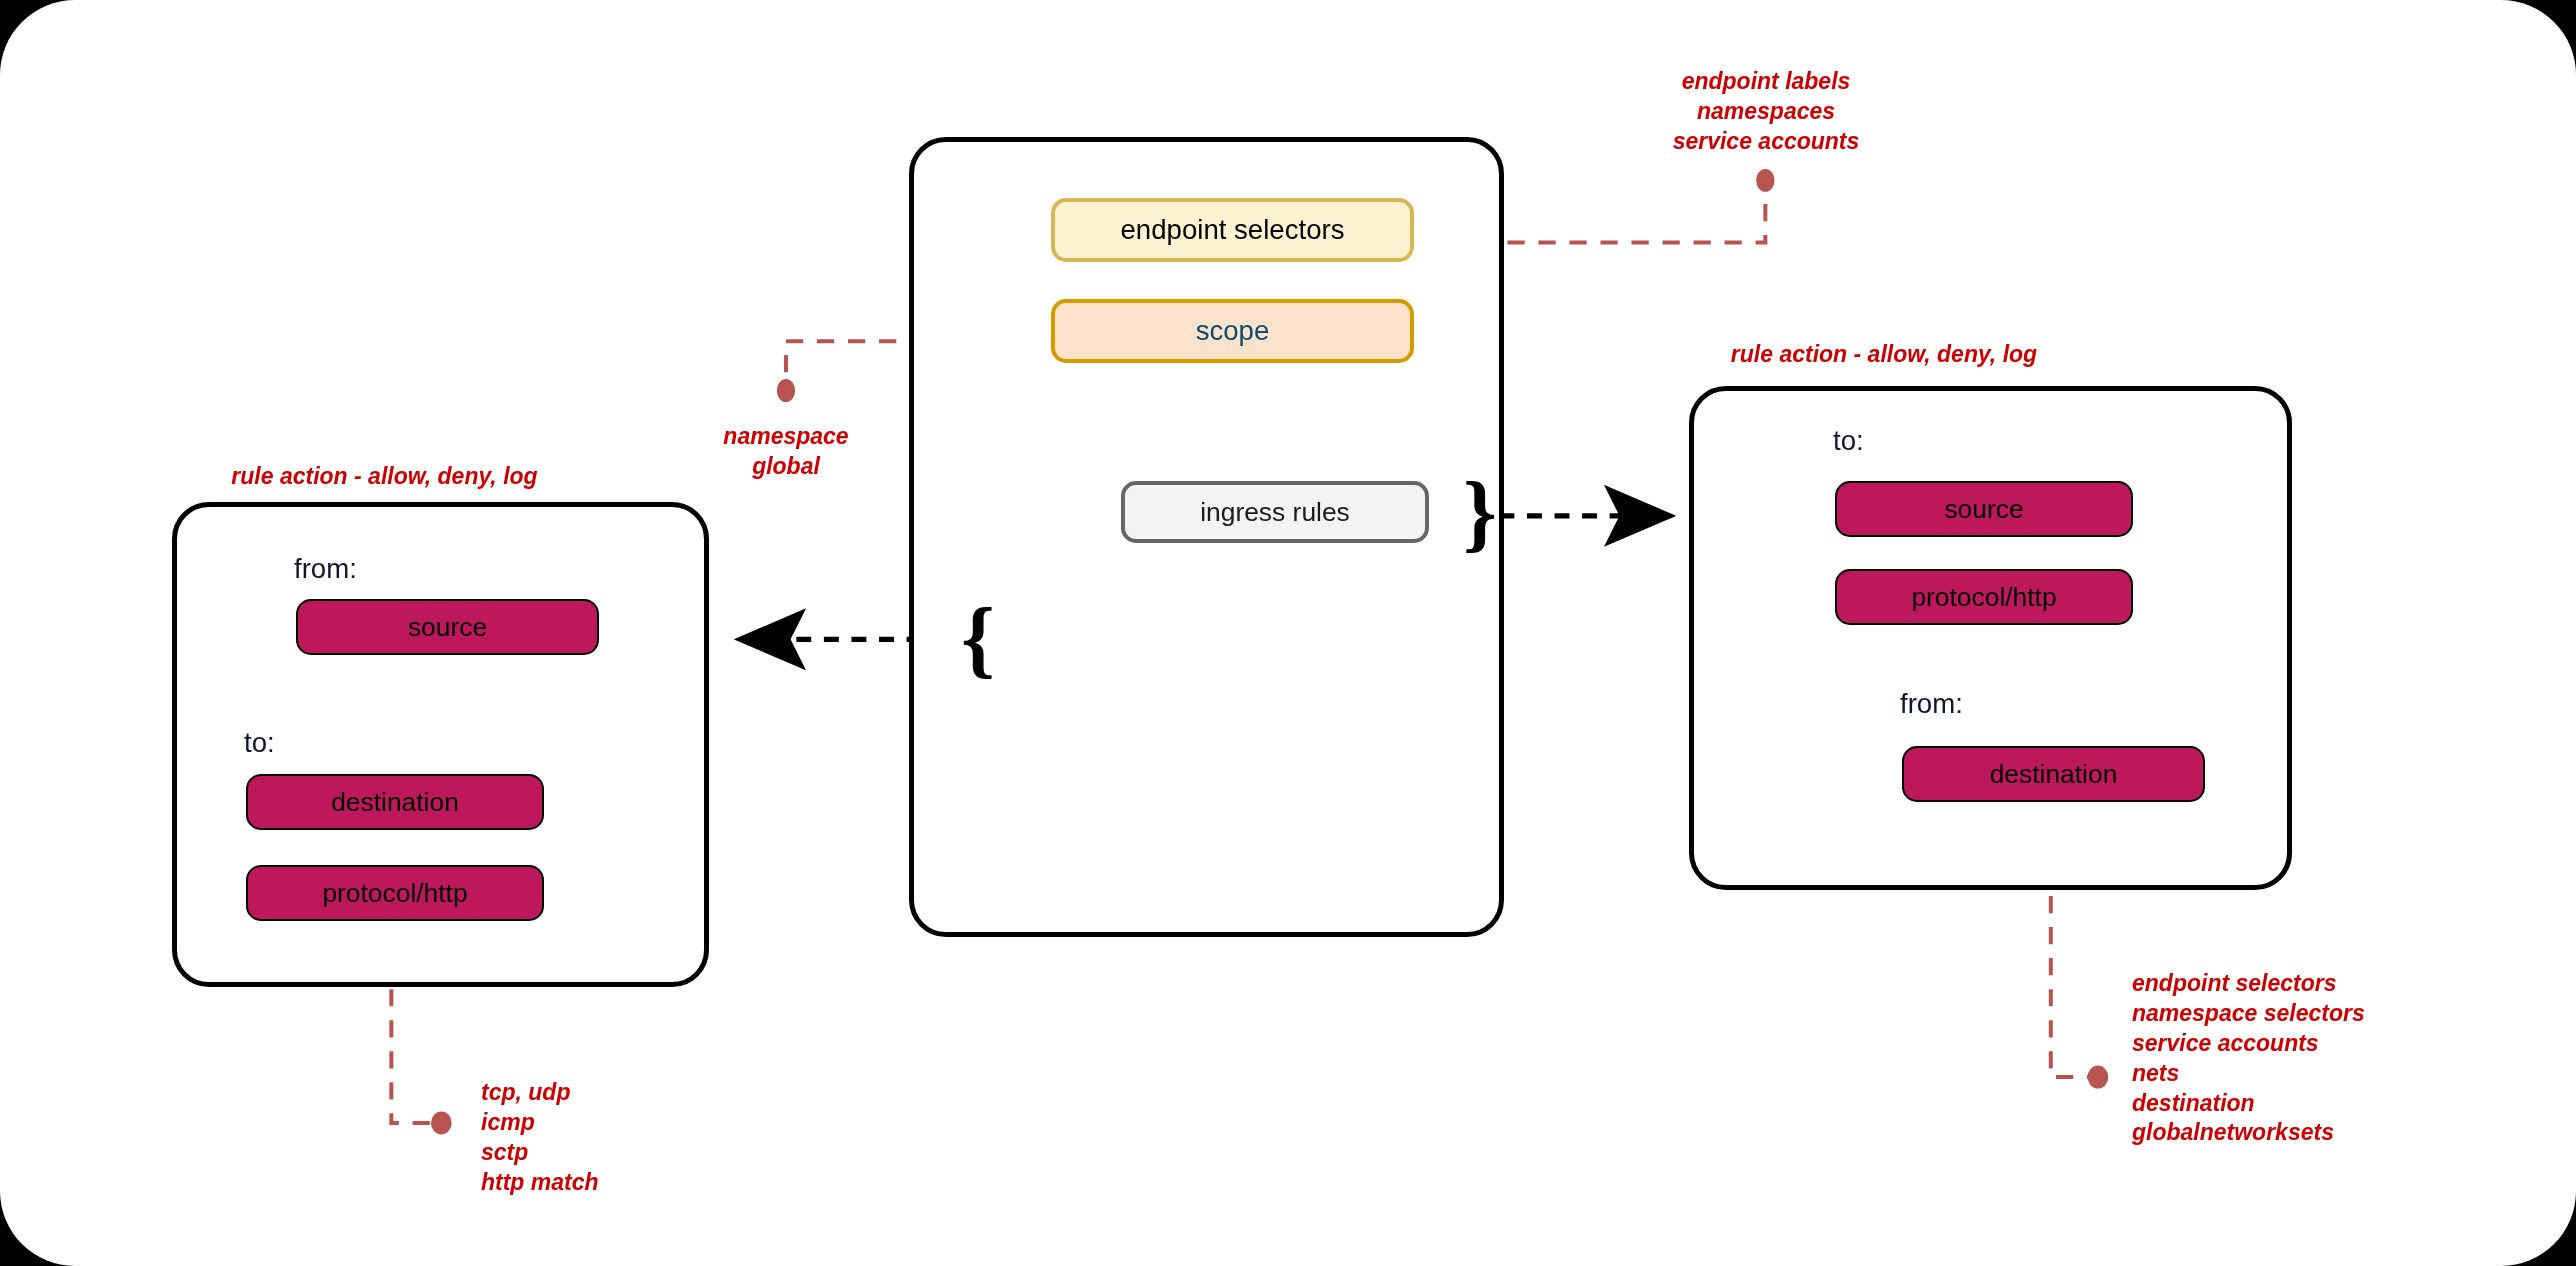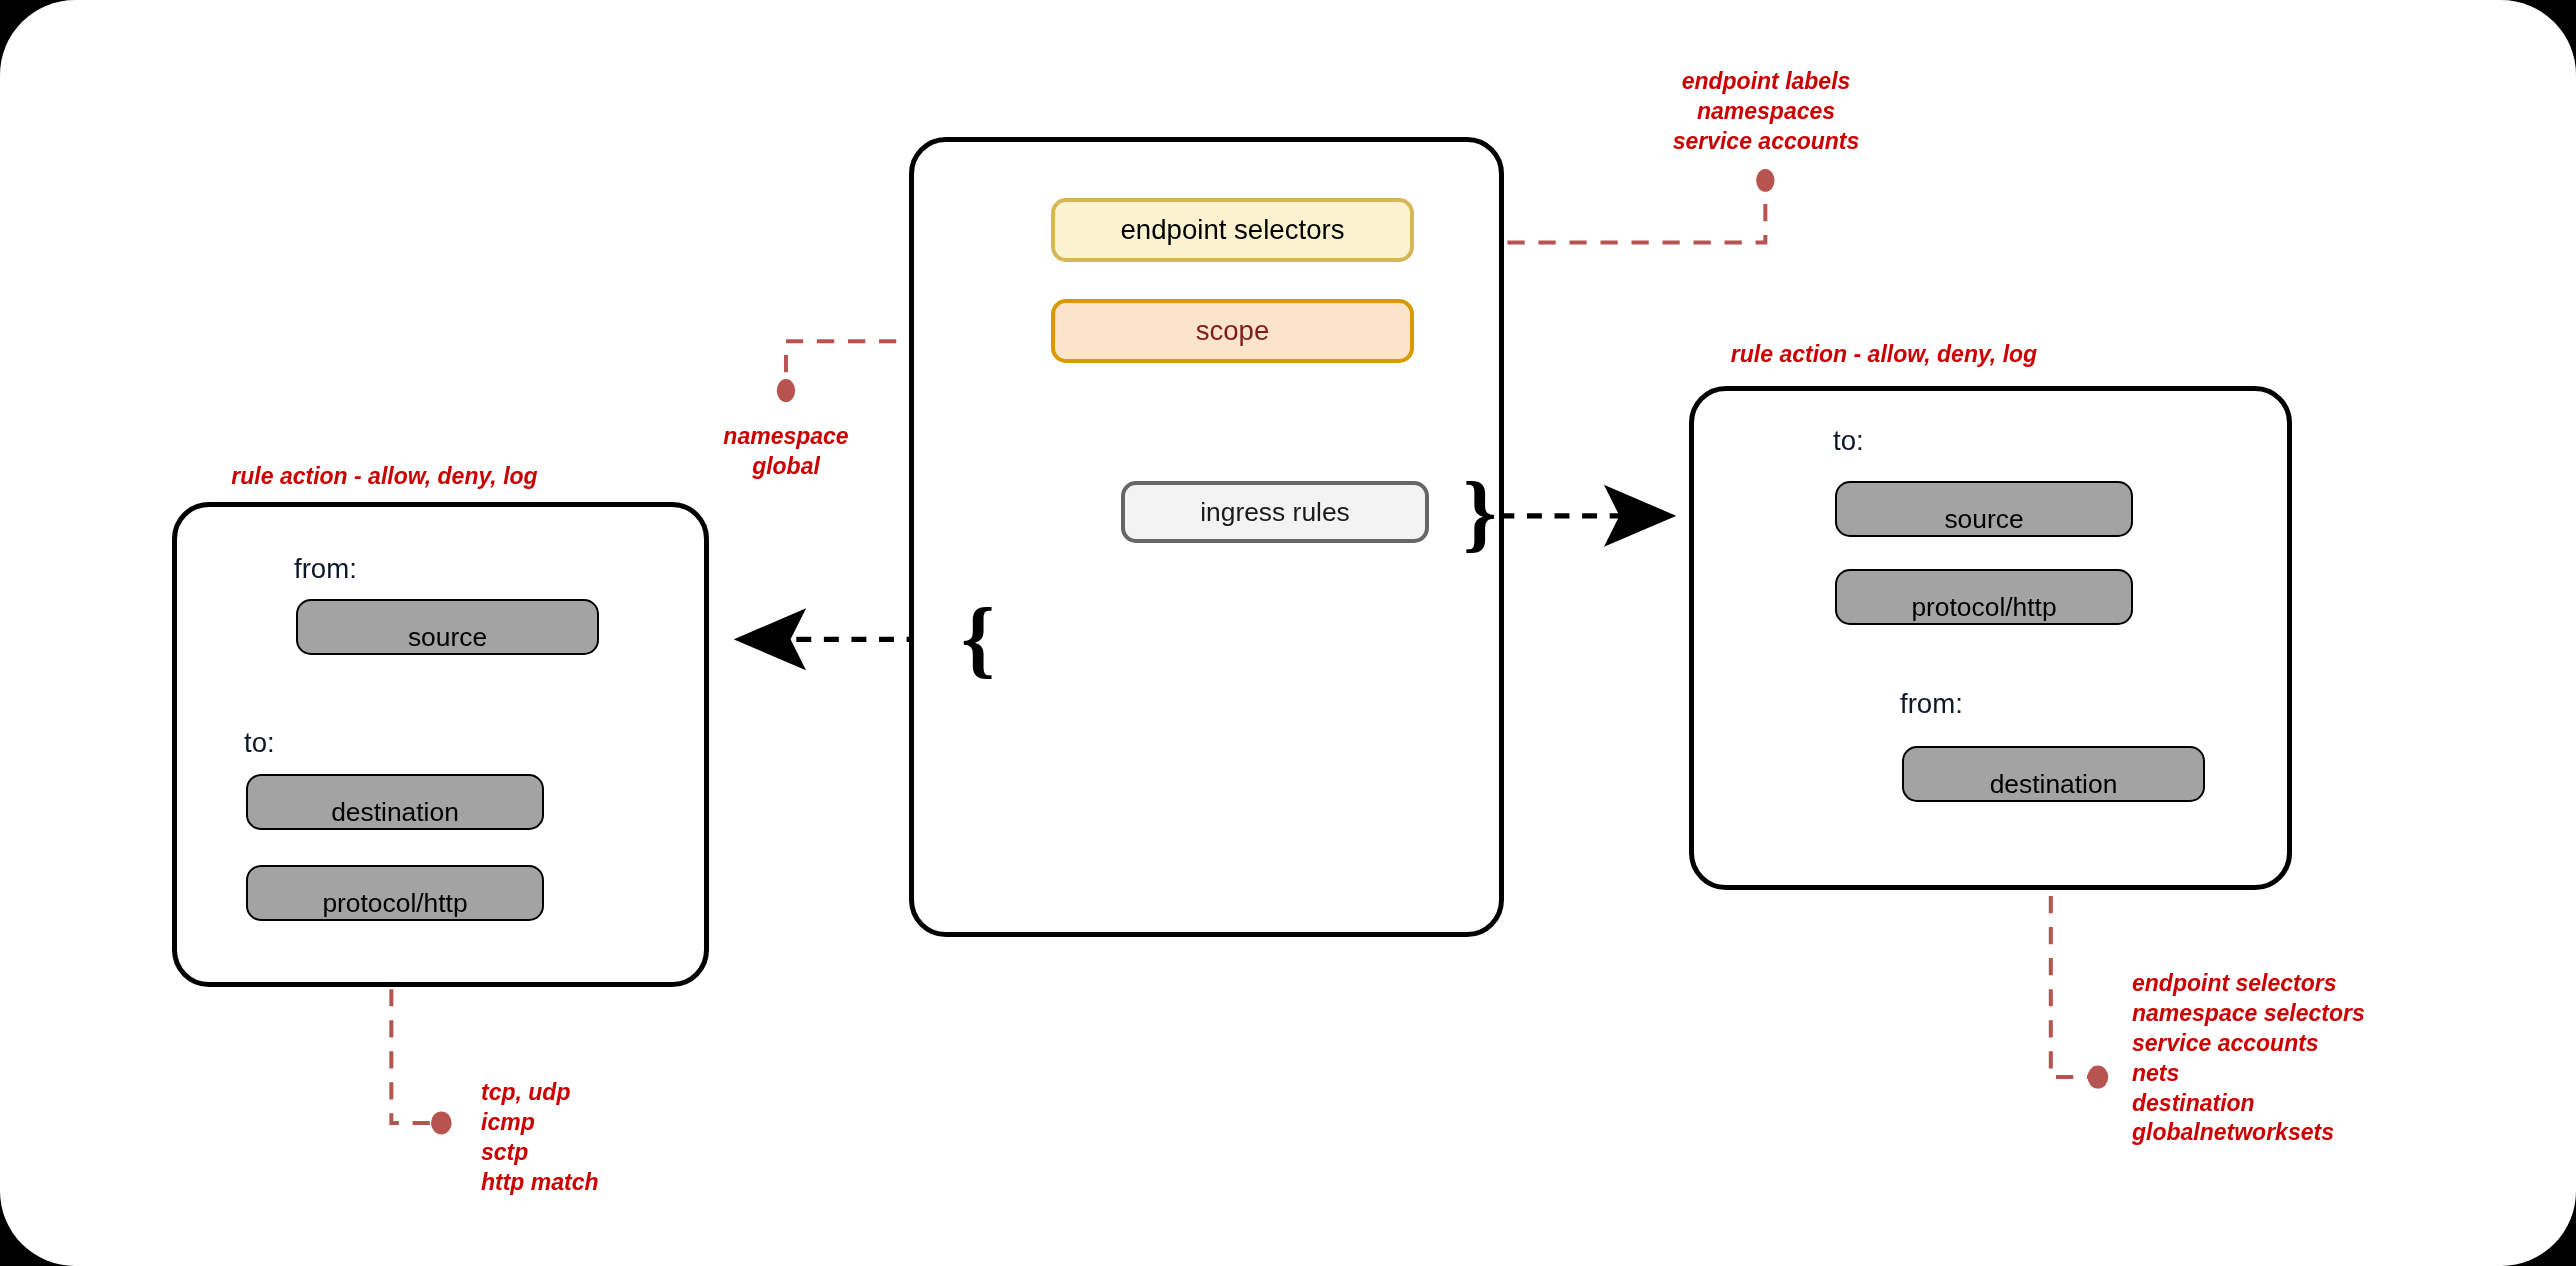--- a/index.html
+++ b/index.html
@@ -24,23 +24,23 @@
   .container {
     border: 5.2px solid #000000;
     border-radius: 37px;
     background: #ffffff;
   }
 
   
   .wbox {
     border: 2.9px solid #000000;
     border-radius: 15px;
-    background: #a3a3a3;
-    display: flex;
-    align-items: flex-end;
+    background: #be185d;
+    display: flex;
+    align-items: center;
     justify-content: center;
     font-size: 26.4px;
     color: #000000;
   }
 
   
   .ybox {
     border: 4.6px solid #d6b656;
     border-radius: 15px;
     background: #fdf2d0;
@@ -53,21 +53,21 @@
 
   
   .obox {
     border: 4.6px solid #d79b00;
     border-radius: 15px;
     background: #fce3cb;
     display: flex;
     align-items: center;
     justify-content: center;
     font-size: 27.6px;
-    color: #7f1d1d;
+    color: #0c4a6e;
   }
 
   
   .gbox {
     border: 4.6px solid #666666;
     border-radius: 15px;
     background: #f3f3f3;
     display: flex;
     align-items: center;
     justify-content: center;

